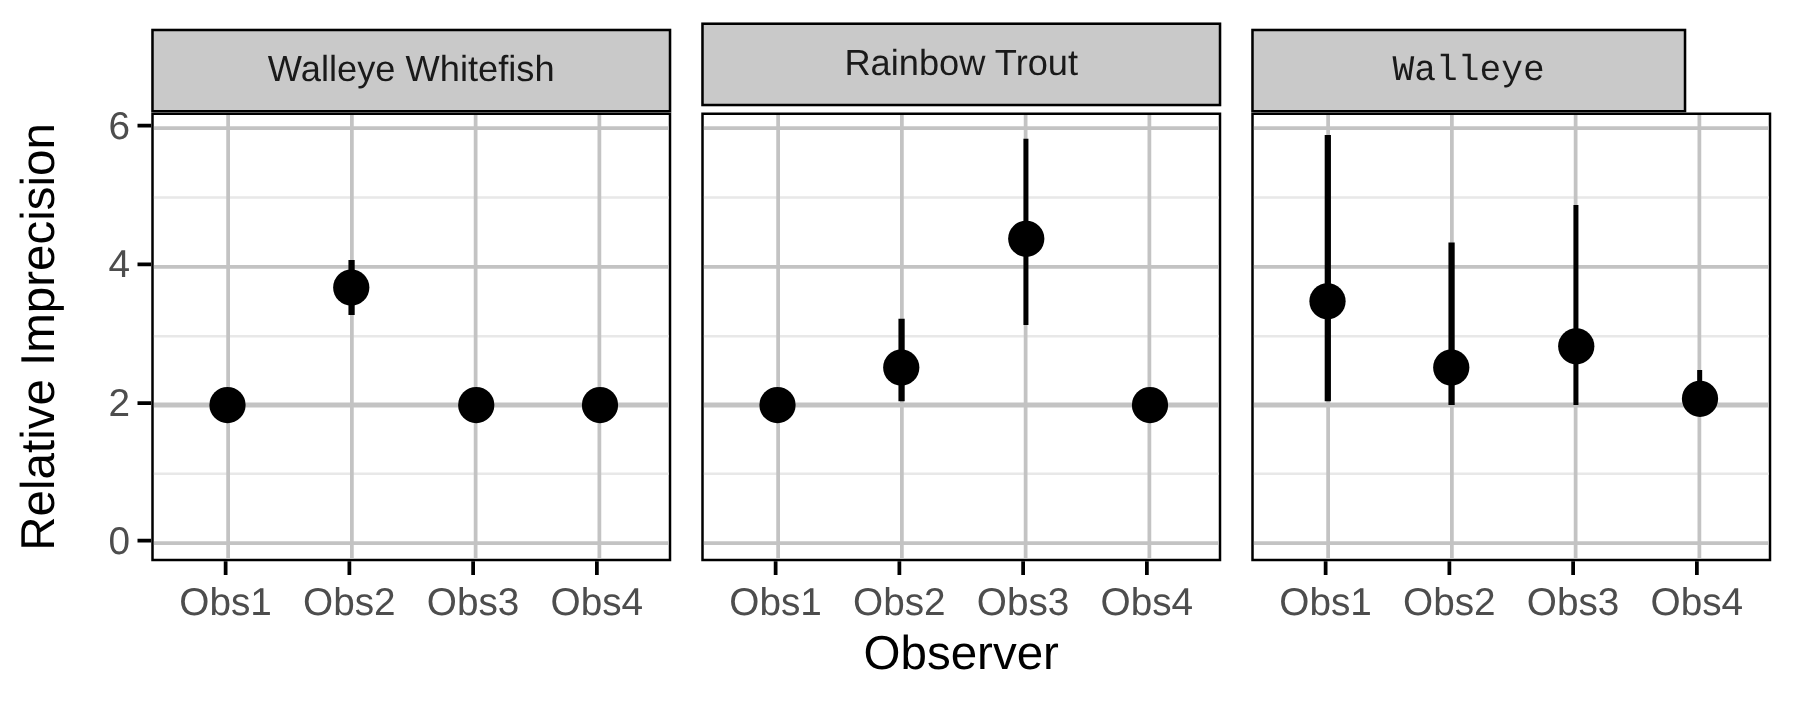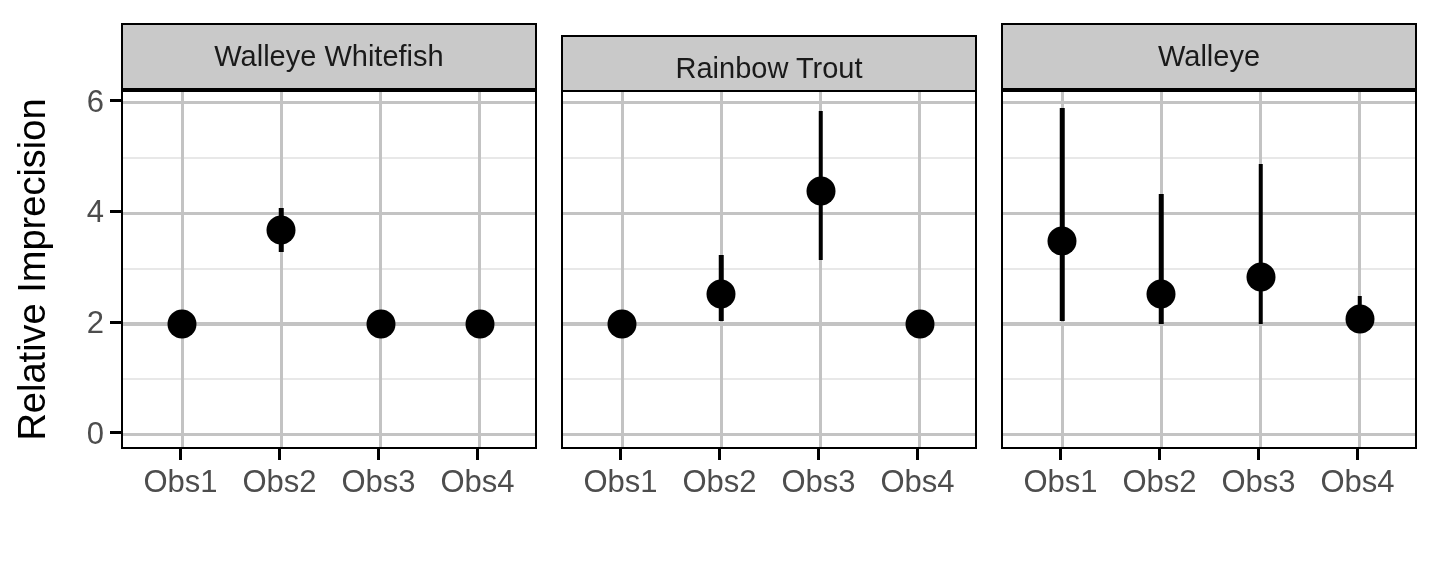--- a/index.html
+++ b/index.html
@@ -131,21 +131,21 @@
         <div class="point" style="left: 356.512px; top: 232.05px; background: rgb(0, 0, 0);"></div>
       </div>
       <div class="tick" style="left: 178.988px; top: 449px; width: 3px; height: 11px; background: rgb(0, 0, 0);"></div>
       <div class="x-tick-label" style="left: 180.488px; top: 466px; color: rgb(77, 77, 77);">Obs1</div>
       <div class="tick" style="left: 277.996px; top: 449px; width: 3px; height: 11px; background: rgb(0, 0, 0);"></div>
       <div class="x-tick-label" style="left: 279.496px; top: 466px; color: rgb(77, 77, 77);">Obs2</div>
       <div class="tick" style="left: 377.004px; top: 449px; width: 3px; height: 11px; background: rgb(0, 0, 0);"></div>
       <div class="x-tick-label" style="left: 378.504px; top: 466px; color: rgb(77, 77, 77);">Obs3</div>
       <div class="tick" style="left: 476.012px; top: 449px; width: 3px; height: 11px; background: rgb(0, 0, 0);"></div>
       <div class="x-tick-label" style="left: 477.512px; top: 466px; color: rgb(77, 77, 77);">Obs4</div>
-      <div class="strip" style="left: 561px; top: 35px; width: 416px; height: 67px; background: rgb(201, 201, 201); color: rgb(26, 26, 26);">
+      <div class="strip" style="left: 561px; top: 18px; width: 416px; height: 67px; background: rgb(201, 201, 201); color: rgb(26, 26, 26);">
         <span>Rainbow Trout</span>
       </div>
       <div class="panel" style="left: 561px; top: 90px; width: 416px; height: 359px; border-color: rgb(0, 0, 0);">
         <div class="gridline-h" style="left: 0px; width: 416px; top: 286.366px; height: 2px; background: rgb(232, 232, 232);"></div>
         <div class="gridline-h" style="left: 0px; width: 416px; top: 175.734px; height: 2px; background: rgb(232, 232, 232);"></div>
         <div class="gridline-h" style="left: 0px; width: 416px; top: 65.1025px; height: 2px; background: rgb(232, 232, 232);"></div>
         <div class="gridline-h" style="left: 0px; width: 416px; top: 341.082px; height: 3.2px; background: rgb(195, 195, 195);"></div>
         <div class="gridline-h" style="left: 0px; width: 416px; top: 230.45px; height: 3.2px; background: rgb(195, 195, 195);"></div>
         <div class="gridline-h" style="left: 0px; width: 416px; top: 119.818px; height: 3.2px; background: rgb(195, 195, 195);"></div>
         <div class="gridline-h" style="left: 0px; width: 416px; top: 9.18659px; height: 3.2px; background: rgb(195, 195, 195);"></div>
@@ -161,21 +161,21 @@
         <div class="point" style="left: 356.512px; top: 232.05px; background: rgb(0, 0, 0);"></div>
       </div>
       <div class="tick" style="left: 618.988px; top: 449px; width: 3px; height: 11px; background: rgb(0, 0, 0);"></div>
       <div class="x-tick-label" style="left: 620.488px; top: 466px; color: rgb(77, 77, 77);">Obs1</div>
       <div class="tick" style="left: 717.996px; top: 449px; width: 3px; height: 11px; background: rgb(0, 0, 0);"></div>
       <div class="x-tick-label" style="left: 719.496px; top: 466px; color: rgb(77, 77, 77);">Obs2</div>
       <div class="tick" style="left: 817.004px; top: 449px; width: 3px; height: 11px; background: rgb(0, 0, 0);"></div>
       <div class="x-tick-label" style="left: 818.504px; top: 466px; color: rgb(77, 77, 77);">Obs3</div>
       <div class="tick" style="left: 916.012px; top: 449px; width: 3px; height: 11px; background: rgb(0, 0, 0);"></div>
       <div class="x-tick-label" style="left: 917.512px; top: 466px; color: rgb(77, 77, 77);">Obs4</div>
-      <div class="strip" style="left: 1001px; top: 23px; width: 416px; height: 67px; background: rgb(201, 201, 201); color: rgb(26, 26, 26);">
+      <div class="strip" style="left: 1001px; top: 23px; width: 348px; height: 67px; background: rgb(201, 201, 201); color: rgb(26, 26, 26); font-family: Liberation Mono, monospace;">
         <span>Walleye</span>
       </div>
       <div class="panel" style="left: 1001px; top: 90px; width: 416px; height: 359px; border-color: rgb(0, 0, 0);">
         <div class="gridline-h" style="left: 0px; width: 416px; top: 286.366px; height: 2px; background: rgb(232, 232, 232);"></div>
         <div class="gridline-h" style="left: 0px; width: 416px; top: 175.734px; height: 2px; background: rgb(232, 232, 232);"></div>
         <div class="gridline-h" style="left: 0px; width: 416px; top: 65.1025px; height: 2px; background: rgb(232, 232, 232);"></div>
         <div class="gridline-h" style="left: 0px; width: 416px; top: 341.082px; height: 3.2px; background: rgb(195, 195, 195);"></div>
         <div class="gridline-h" style="left: 0px; width: 416px; top: 230.45px; height: 3.2px; background: rgb(195, 195, 195);"></div>
         <div class="gridline-h" style="left: 0px; width: 416px; top: 119.818px; height: 3.2px; background: rgb(195, 195, 195);"></div>
         <div class="gridline-h" style="left: 0px; width: 416px; top: 9.18659px; height: 3.2px; background: rgb(195, 195, 195);"></div>
@@ -194,13 +194,14 @@
       </div>
       <div class="tick" style="left: 1058.99px; top: 449px; width: 3px; height: 11px; background: rgb(0, 0, 0);"></div>
       <div class="x-tick-label" style="left: 1060.49px; top: 466px; color: rgb(77, 77, 77);">Obs1</div>
       <div class="tick" style="left: 1158px; top: 449px; width: 3px; height: 11px; background: rgb(0, 0, 0);"></div>
       <div class="x-tick-label" style="left: 1159.5px; top: 466px; color: rgb(77, 77, 77);">Obs2</div>
       <div class="tick" style="left: 1257px; top: 449px; width: 3px; height: 11px; background: rgb(0, 0, 0);"></div>
       <div class="x-tick-label" style="left: 1258.5px; top: 466px; color: rgb(77, 77, 77);">Obs3</div>
       <div class="tick" style="left: 1356.01px; top: 449px; width: 3px; height: 11px; background: rgb(0, 0, 0);"></div>
       <div class="x-tick-label" style="left: 1357.51px; top: 466px; color: rgb(77, 77, 77);">Obs4</div>
     </div>
+  <div class="x-title">Observer</div>
 </div>
 
 </body></html>

